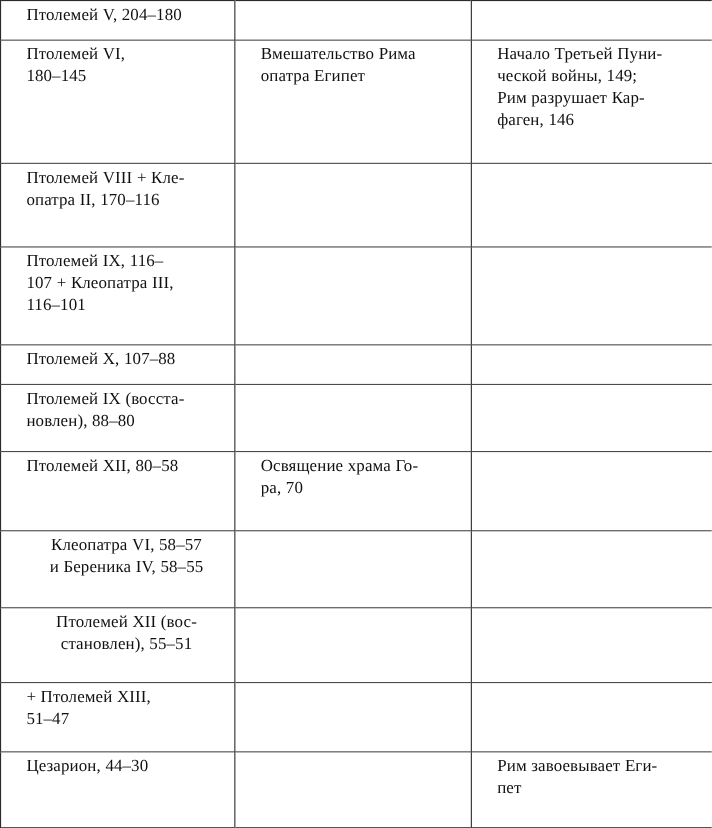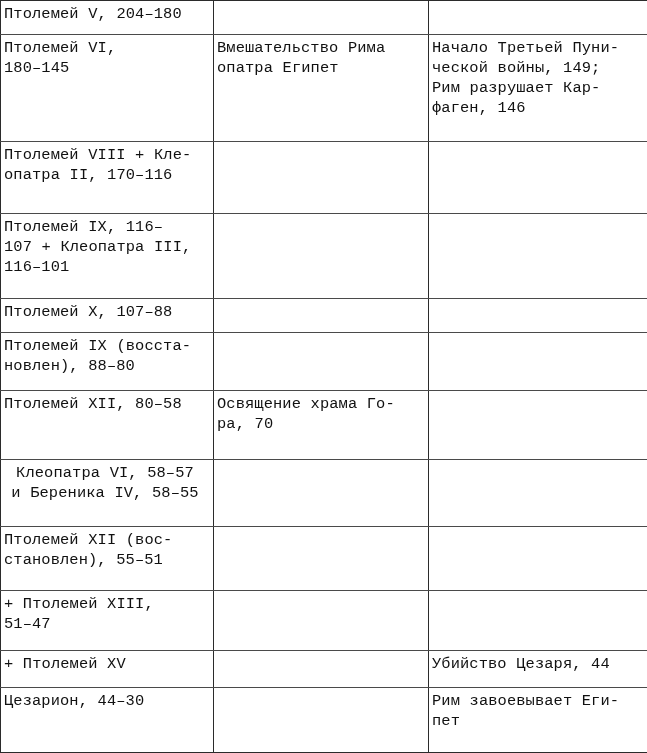--- a/index.html
+++ b/index.html
@@ -29,27 +29,26 @@
     border-bottom: 1.5px solid #2b2b2b;
   }
   table.chronology col.c1 { width: 213px; }
   table.chronology col.c2 { width: 215px; }
   table.chronology col.c3 { width: 219px; }
 
   table.chronology td {
     border-right: 1.4px solid #2b2b2b;
     border-bottom: 1.4px solid #4a4a4a;
     vertical-align: top;
-    padding: 3px 7px 4px 3px;
+    padding: 3px 7px 4px 23px;
     font-size: 15.4px;
     line-height: 1.30;
     letter-spacing: 0.1px;
     word-spacing: 0.2px;
     hyphens: manual;
-    font-family: Liberation Mono, monospace;
   }
   table.chronology td:last-child {
     border-right: none;
   }
   table.chronology tr:last-child td {
     border-bottom: none;
   }
   table.chronology td.first-col {
     border-left: 1.4px solid #2b2b2b;
   }
@@ -162,21 +161,21 @@
             <span class="cell-text">Клеопатра VI, 58–57
 и Береника IV, 58–55</span>
           </td>
           <td>
             <span class="empty-cell"></span>
           </td>
           <td>
             <span class="empty-cell"></span>
           </td>
         </tr>
-        <tr style="height: 53px;">
+        <tr style="height: 53px; text-align: center;">
           <td class="first-col">
             <span class="cell-text">Птолемей  XII  (вос-
 становлен), 55–51</span>
           </td>
           <td>
             <span class="empty-cell"></span>
           </td>
           <td>
             <span class="empty-cell"></span>
           </td>
@@ -184,31 +183,20 @@
         <tr style="height: 50px;">
           <td class="first-col">
             <span class="cell-text">+ Птолемей XIII,
 51–47</span>
           </td>
           <td>
             <span class="empty-cell"></span>
           </td>
           <td>
             <span class="empty-cell"></span>
-          </td>
-        </tr>
-        <tr style="height: 30px;">
-          <td class="first-col">
-            <span class="cell-text">+ Птолемей XV</span>
-          </td>
-          <td>
-            <span class="empty-cell"></span>
-          </td>
-          <td>
-            <span class="cell-text">Убийство Цезаря, 44</span>
           </td>
         </tr>
         <tr style="height: 54px;">
           <td class="first-col">
             <span class="cell-text">Цезарион, 44–30</span>
           </td>
           <td>
             <span class="empty-cell"></span>
           </td>
           <td>

